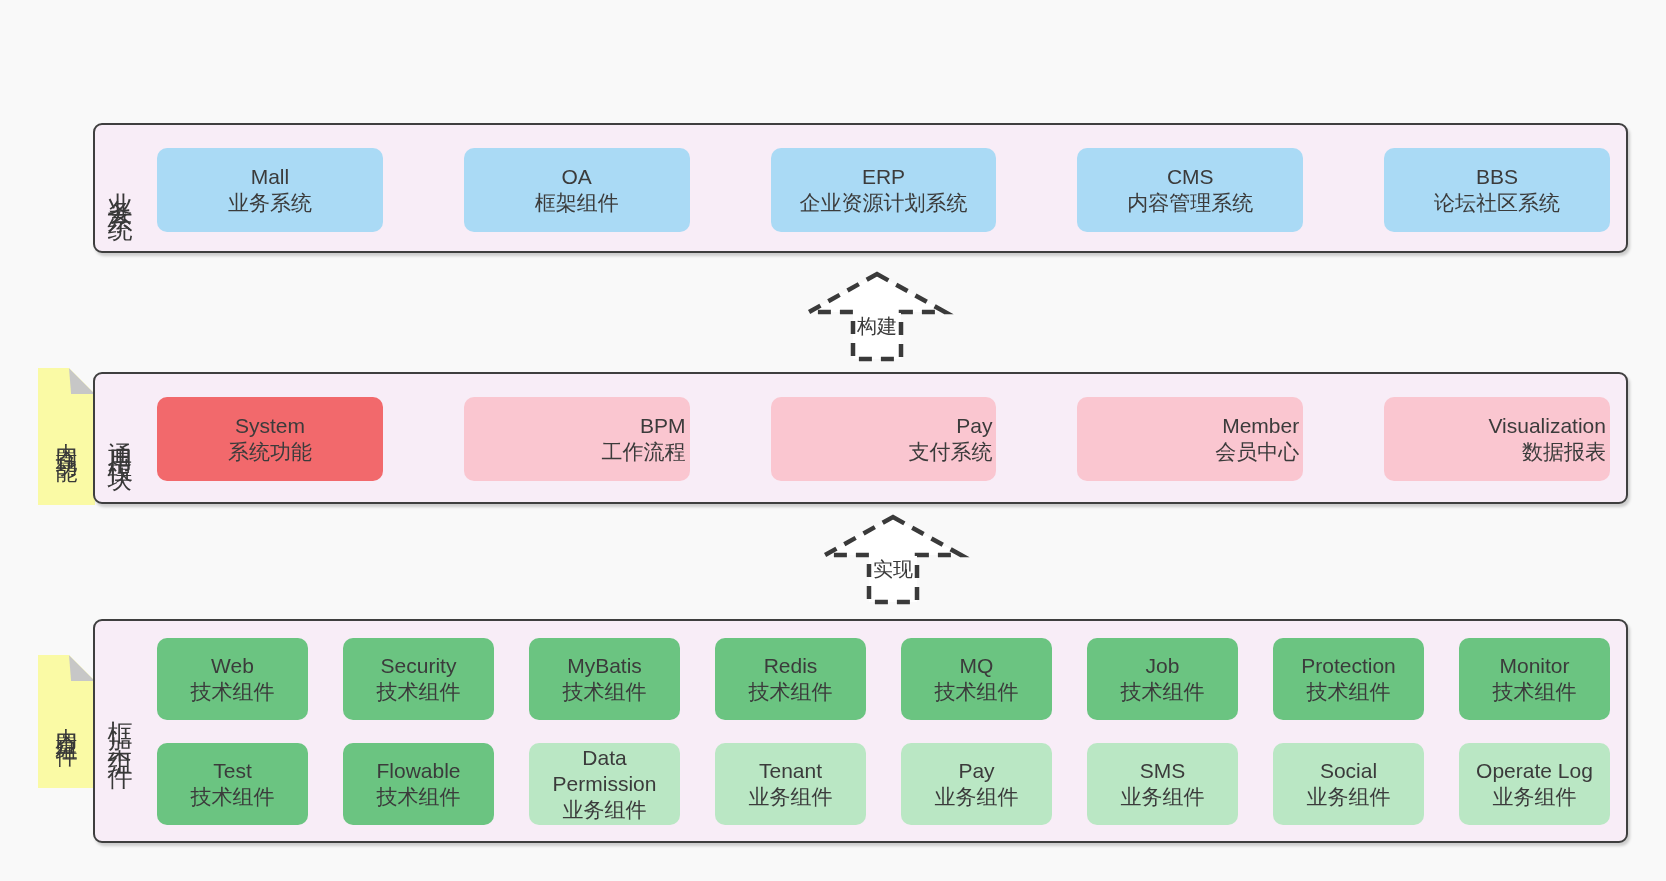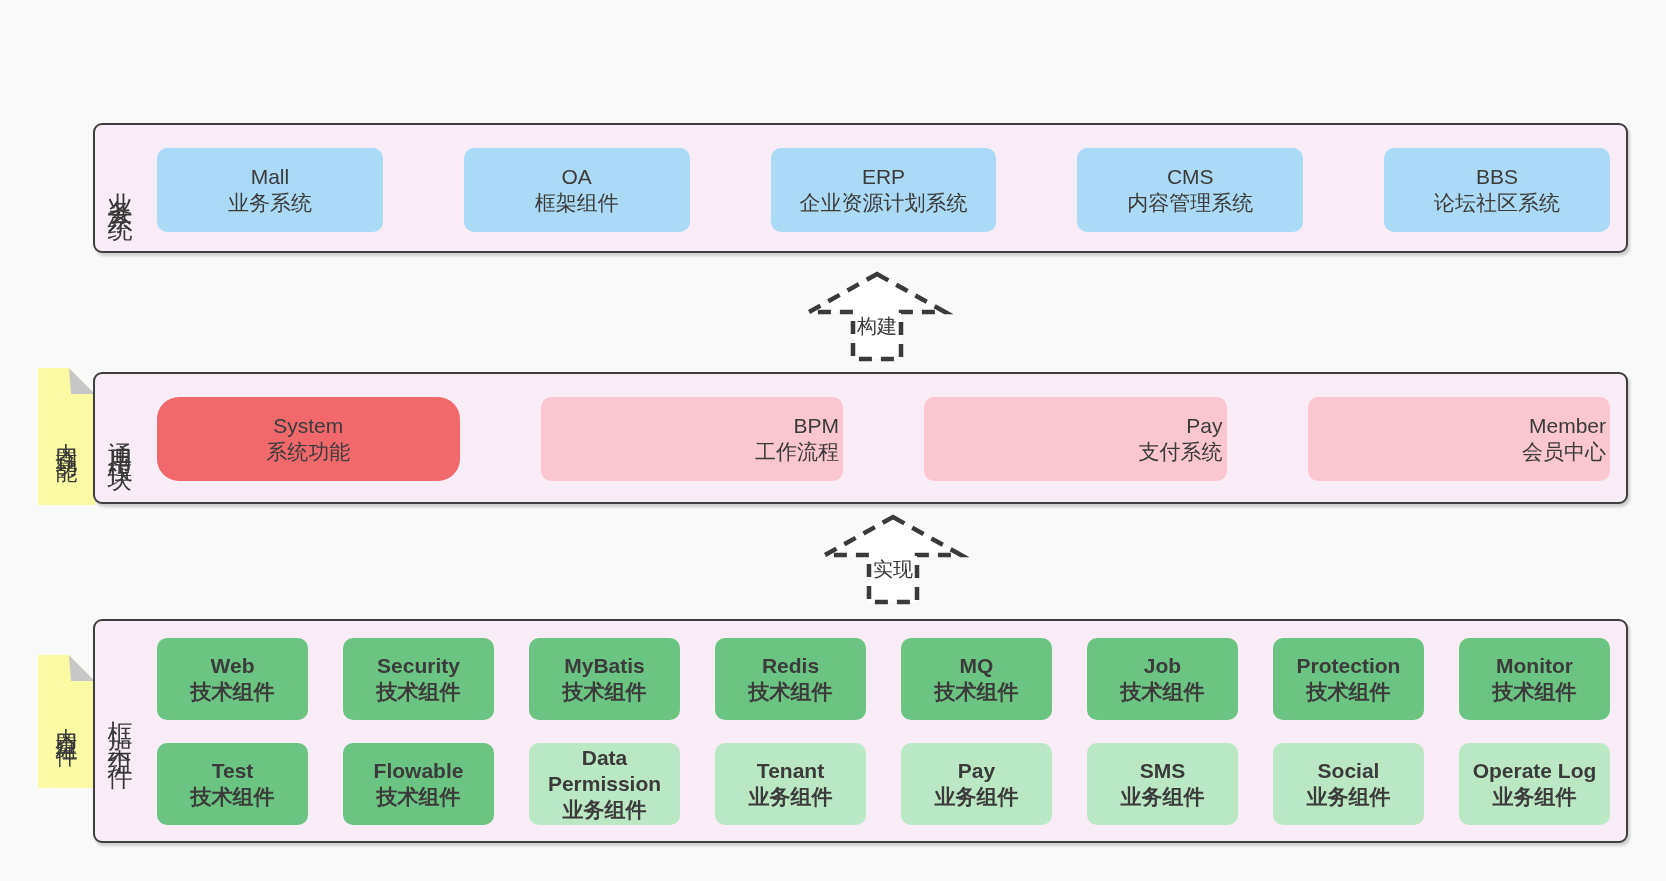--- a/index.html
+++ b/index.html
@@ -28,31 +28,31 @@
     position:absolute;left:6px;top:0;height:100%;width:40px;
     display:flex;align-items:center;justify-content:center;
     letter-spacing:8px;
   }
   .panel-3 .panel-label{letter-spacing:15px;}
   .row{
     position:absolute;left:62px;right:16px;height:84px;
     display:flex;gap:81px;
   }
   .row-top{top:23px;}
-  .panel-3 .row{height:82px;gap:35px;font-weight:bold;}
+  .panel-3 .row{height:82px;gap:35px;}
   .panel-3 .row-a{top:17px;}
   .panel-3 .row-b{top:122px;}
   .box{
     flex:1;border-radius:10px;
     display:flex;flex-direction:column;align-items:center;justify-content:center;
     text-align:center;font-size:21px;line-height:26px;
     padding:2px 4px;box-sizing:border-box;
   }
   .c-blue{background:var(--blue,#aadaf5);}
-  .c-red{background:var(--red,#f2696c);border-radius:22px;}
+  .c-red{background:var(--red,#f2696c);}
   .c-pink{background:var(--pink,#fac6d0);align-items:flex-end;}
   .c-green{background:var(--green,#6bc481);}
   .c-green-light{background:var(--green-light,#bae7c4);}
   .sticky{
     position:absolute;left:38px;width:57px;z-index:1;
     background:var(--yellow,#fafaa5);
     clip-path:polygon(0 0,calc(100% - 26px) 0,100% 26px,100% 100%,0 100%);
     display:flex;align-items:center;justify-content:center;
     box-shadow:0 2px 2px rgba(0,0,0,.15);
   }
@@ -135,20 +135,24 @@
         <div>工作流程</div>
       </div>
       <div class="box c-pink">
         <div>Pay</div>
         <div>支付系统</div>
       </div>
       <div class="box c-pink">
         <div>Member</div>
         <div>会员中心</div>
       </div>
+      <div class="box c-pink">
+        <div>Visualization</div>
+        <div>数据报表</div>
+      </div>
     </div>
   </section>
 
   <svg class="arrow arrow-2" width="144" height="93" viewBox="0 0 144 93">
     <path d="M72 4 L140 42 H96 V89 H48 V42 H4 Z"></path>
     <text x="72" y="63">实现</text>
   </svg>
 
   <section class="panel panel-3">
     <div class="vlabel panel-label">框架组件</div>

